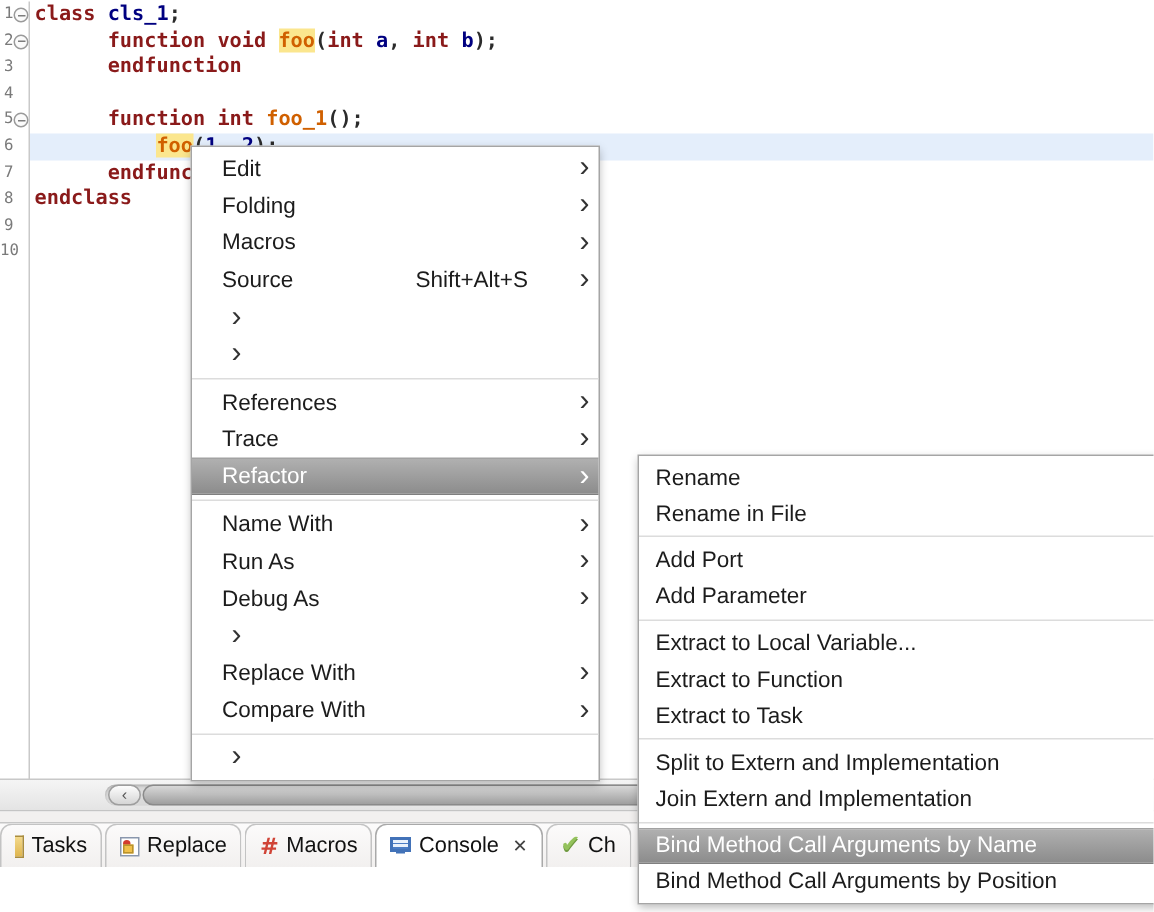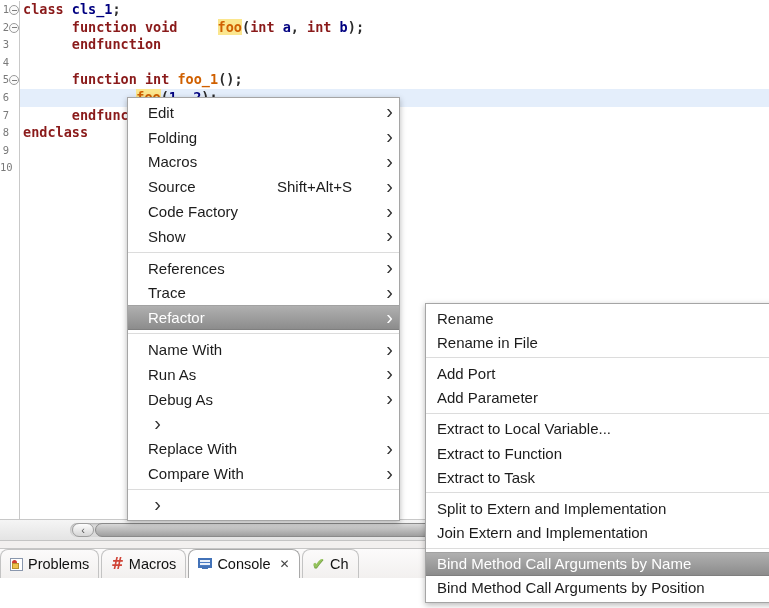--- a/index.html
+++ b/index.html
@@ -14,21 +14,21 @@
   #ruler{position:absolute;left:0;top:1px;width:19px;height:100%;border-right:1px solid #c9c9c9;background:#fff;}
   .ln-row{height:17.6px;position:relative;}
   .ln-num{position:absolute;left:0;width:9px;text-align:right;font-size:10.5px;line-height:17.6px;color:var(--lnum,#7a7a7a);font-family:"DejaVu Sans Mono",monospace;}
   .fold{position:absolute;left:9px;top:4px;width:8px;height:8px;border:1px solid #9a9a9a;border-radius:50%;background:#fbfbfb;}
   .fold::after{content:"";position:absolute;left:1.5px;top:3.5px;width:5px;height:1px;background:#7d7d7d;}
   #code{position:absolute;left:23px;top:1px;font:bold 13.5px "DejaVu Sans Mono",monospace;line-height:17.6px;white-space:pre;}
   .code-line{height:17.6px;}
   .tk-kw{color:var(--kw,#8a1a1a);}
   .tk-cls{color:var(--cls,#000080);}
   .tk-fn{color:var(--fn,#d06000);}
-  .tk-fnh{color:var(--fn,#d06000);background:var(--occ,#fbe68e);margin-left:32px;}
+  .tk-fnh{color:var(--fn,#d06000);background:var(--occ,#fbe68e);}
   .tk-num{color:var(--num,#000080);}
   .tk-var{color:var(--num,#000080);}
   .tk-pl{color:#2b2b2b;}
   
   #hscroll{position:absolute;left:0;top:519px;width:769px;height:22px;box-sizing:border-box;
     background:linear-gradient(#f5f5f5,#e4e4e4);border-top:1px solid #c8c8c8;border-bottom:1px solid #c4c4c4;}
   #hscroll .track{position:absolute;left:70px;right:2px;top:3px;height:14px;border-radius:8px;background:#dadada;box-shadow:inset 0 1px 2px rgba(0,0,0,.22);}
   #hscroll .stepper{position:absolute;left:72px;top:3px;width:22px;height:14px;box-sizing:border-box;border-radius:7px;
     background:linear-gradient(#fdfdfd,#d5d5d5);border:1px solid #9e9e9e;color:#555;
     display:flex;align-items:center;justify-content:center;font-size:11px;line-height:1;}
@@ -116,22 +116,26 @@
 <div id="hscroll">
   <div class="track"></div>
   <div class="stepper">‹</div>
   <div class="thumb"></div>
 </div>
 
 <div id="sash"></div>
 
 <div id="tabstrip">
     <div class="tab">
+      <span class="ic ic-tasks"></span>
+      <span>Tasks</span>
+    </div>
+    <div class="tab">
       <span class="ic ic-problems"></span>
-      <span>Problems</span>
+      <span>Replace</span>
     </div>
     <div class="tab">
       <span class="ic ic-macros">#</span>
       <span>Macros</span>
     </div>
     <div class="tab active">
       <span class="ic ic-console"></span>
       <span>Console</span>
       <span class="close">✕</span>
     </div>
@@ -154,25 +158,23 @@
     <div class="mi">
       <span class="lbl">Macros</span>
       <span class="arr">›</span>
     </div>
     <div class="mi">
       <span class="lbl">Source</span>
       <span class="sc">Shift+Alt+S</span>
       <span class="arr">›</span>
     </div>
     <div class="mi">
-      <span class="lbl">Code Factory</span>
-      <span class="arr">›</span>
-    </div>
-    <div class="mi">
-      <span class="lbl">Show</span>
+      <span class="arr">›</span>
+    </div>
+    <div class="mi">
       <span class="arr">›</span>
     </div>
     <div class="msep"></div>
     <div class="mi">
       <span class="lbl">References</span>
       <span class="arr">›</span>
     </div>
     <div class="mi">
       <span class="lbl">Trace</span>
       <span class="arr">›</span>

